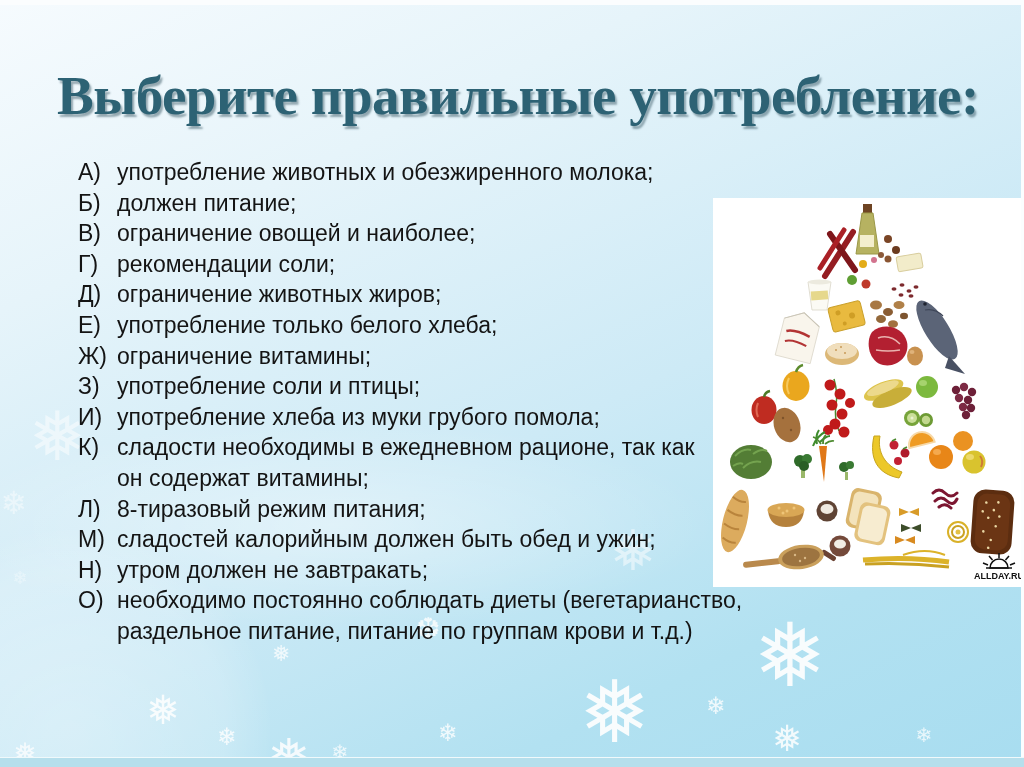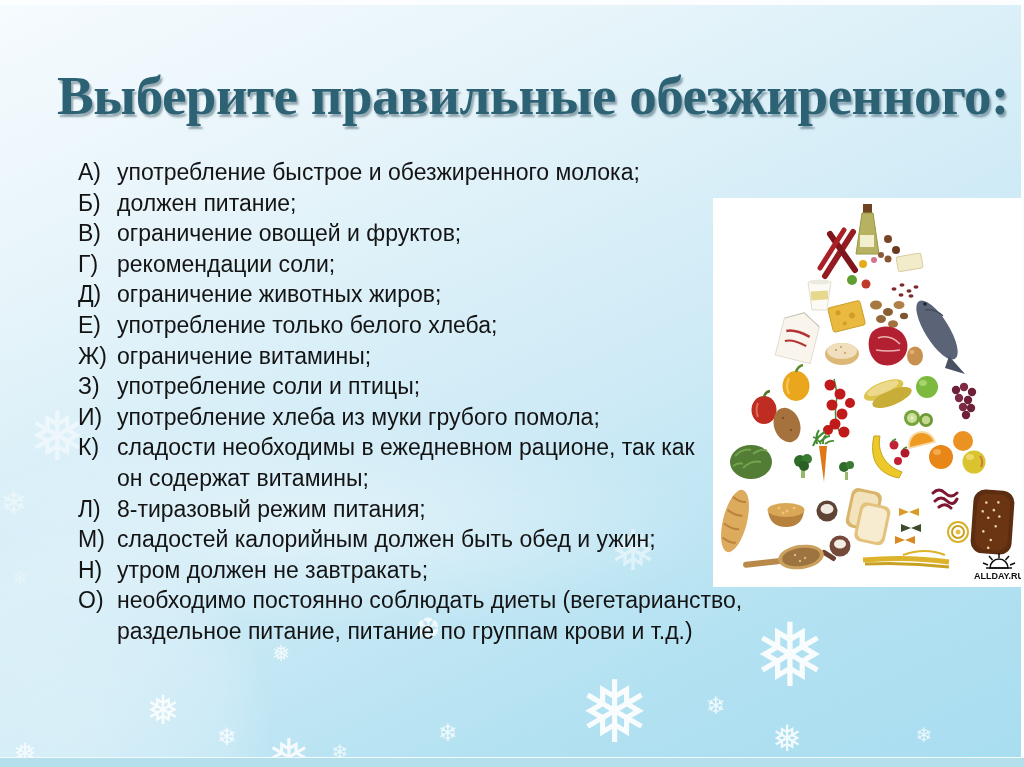--- a/index.html
+++ b/index.html
@@ -56,36 +56,36 @@
   <span class="flake" style="left:428px;top:629px;font-size:30px;opacity:.8;">❆</span>
   <span class="flake" style="left:448px;top:733px;font-size:24px;opacity:.8;">❄</span>
   <span class="flake" style="left:340px;top:752px;font-size:20px;opacity:.75;">❄</span>
   <span class="flake" style="left:615px;top:712px;font-size:86px;opacity:.92;">❅</span>
   <span class="flake" style="left:790px;top:656px;font-size:88px;opacity:.92;">❅</span>
   <span class="flake" style="left:716px;top:706px;font-size:24px;opacity:.8;">❄</span>
   <span class="flake" style="left:787px;top:739px;font-size:36px;opacity:.85;">❅</span>
   <span class="flake" style="left:924px;top:735px;font-size:20px;opacity:.75;">❄</span>
   <span class="flake" style="left:25px;top:754px;font-size:28px;opacity:.75;">❅</span>
 
-  <div class="title">Выберите правильные обезжиренного:</div>
+  <div class="title">Выберите правильные употребление:</div>
 
   <div class="list">
   <div class="row">
     <span class="letter">А)</span>
-    <span class="text">употребление быстрое и обезжиренного молока;</span>
+    <span class="text">употребление животных и обезжиренного молока;</span>
   </div>
 
   <div class="row">
     <span class="letter">Б)</span>
     <span class="text">должен питание;</span>
   </div>
 
   <div class="row">
     <span class="letter">В)</span>
-    <span class="text">ограничение овощей и фруктов;</span>
+    <span class="text">ограничение овощей и наиболее;</span>
   </div>
 
   <div class="row">
     <span class="letter">Г)</span>
     <span class="text">рекомендации соли;</span>
   </div>
 
   <div class="row">
     <span class="letter">Д)</span>
     <span class="text">ограничение животных жиров;</span>

